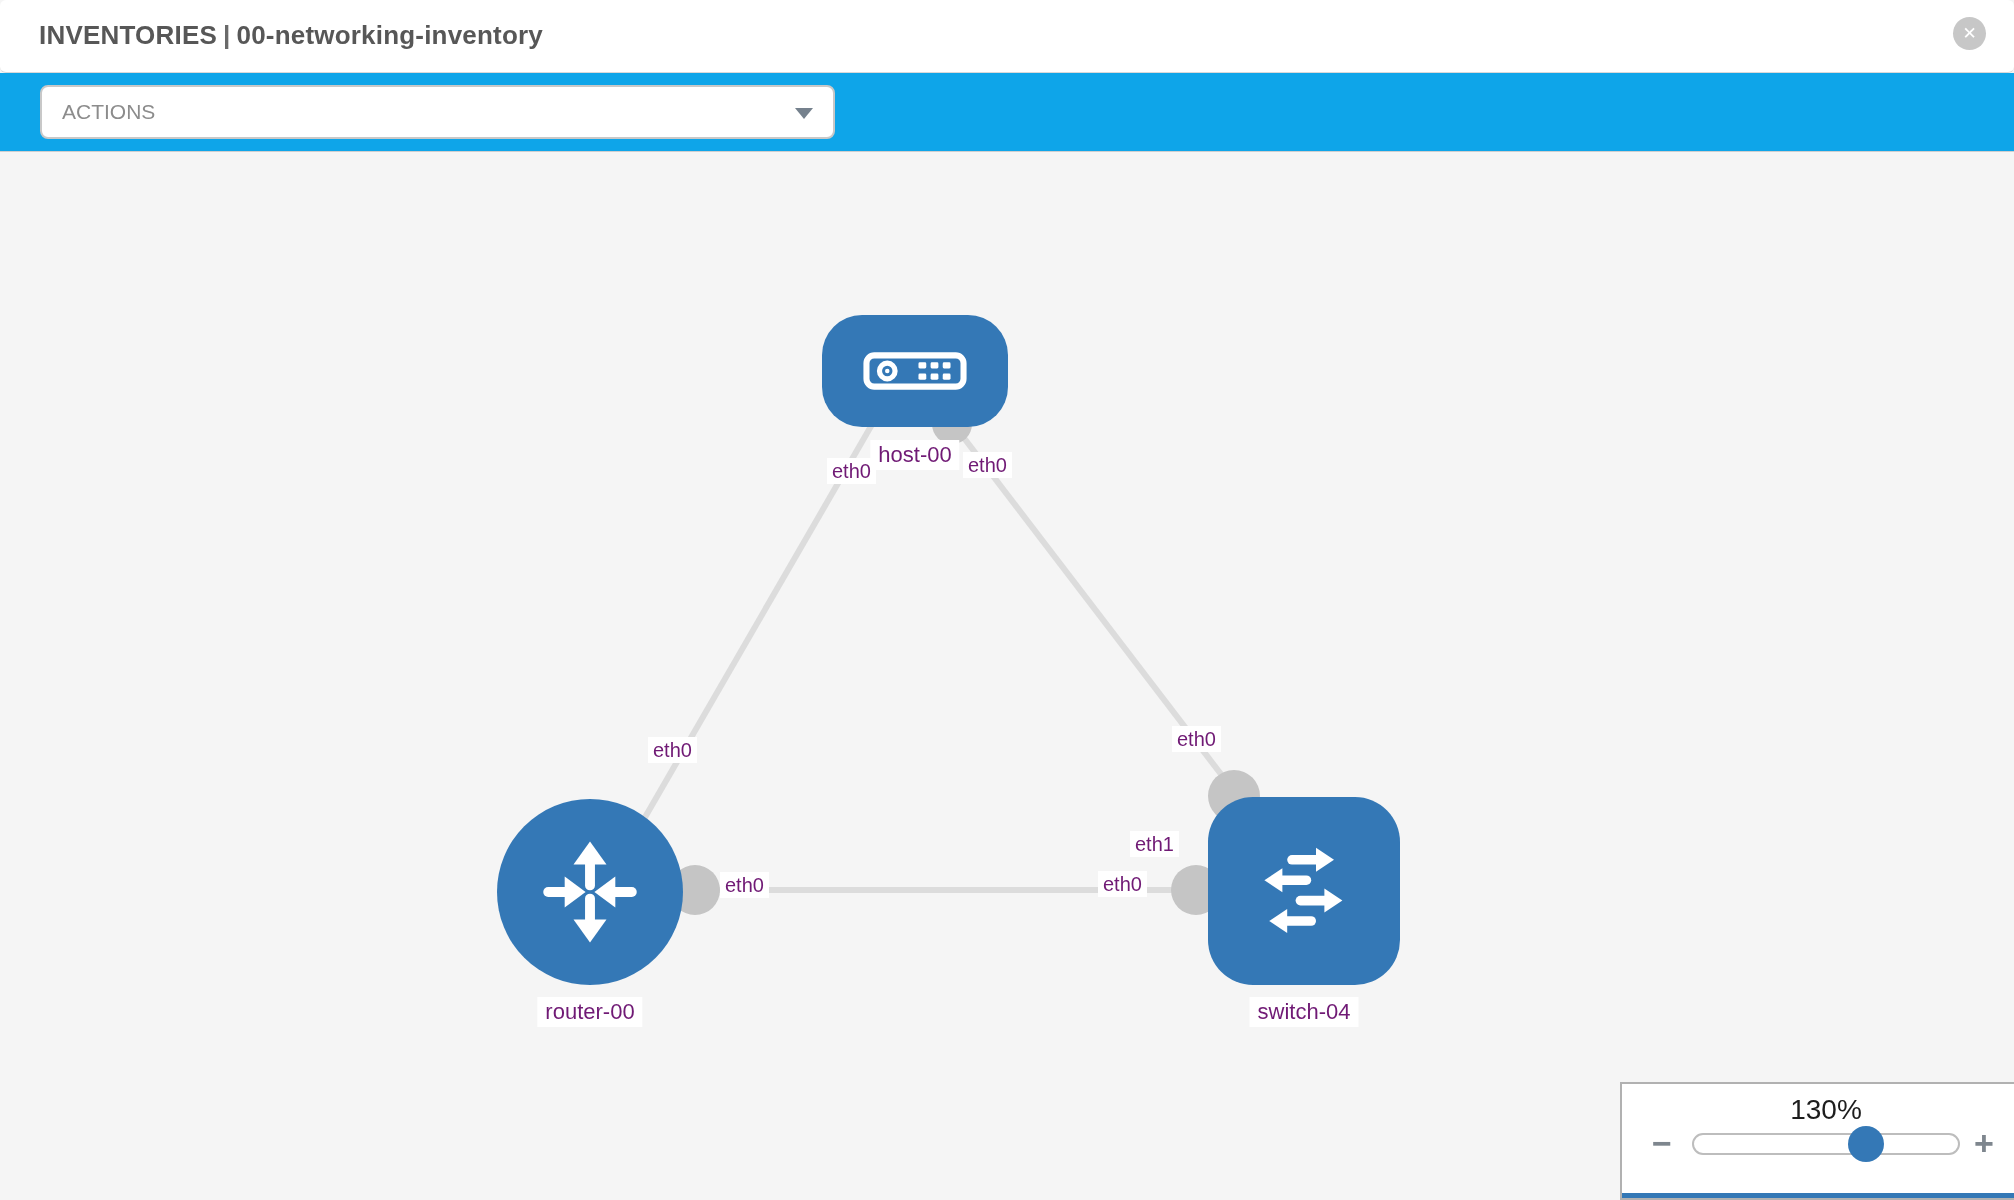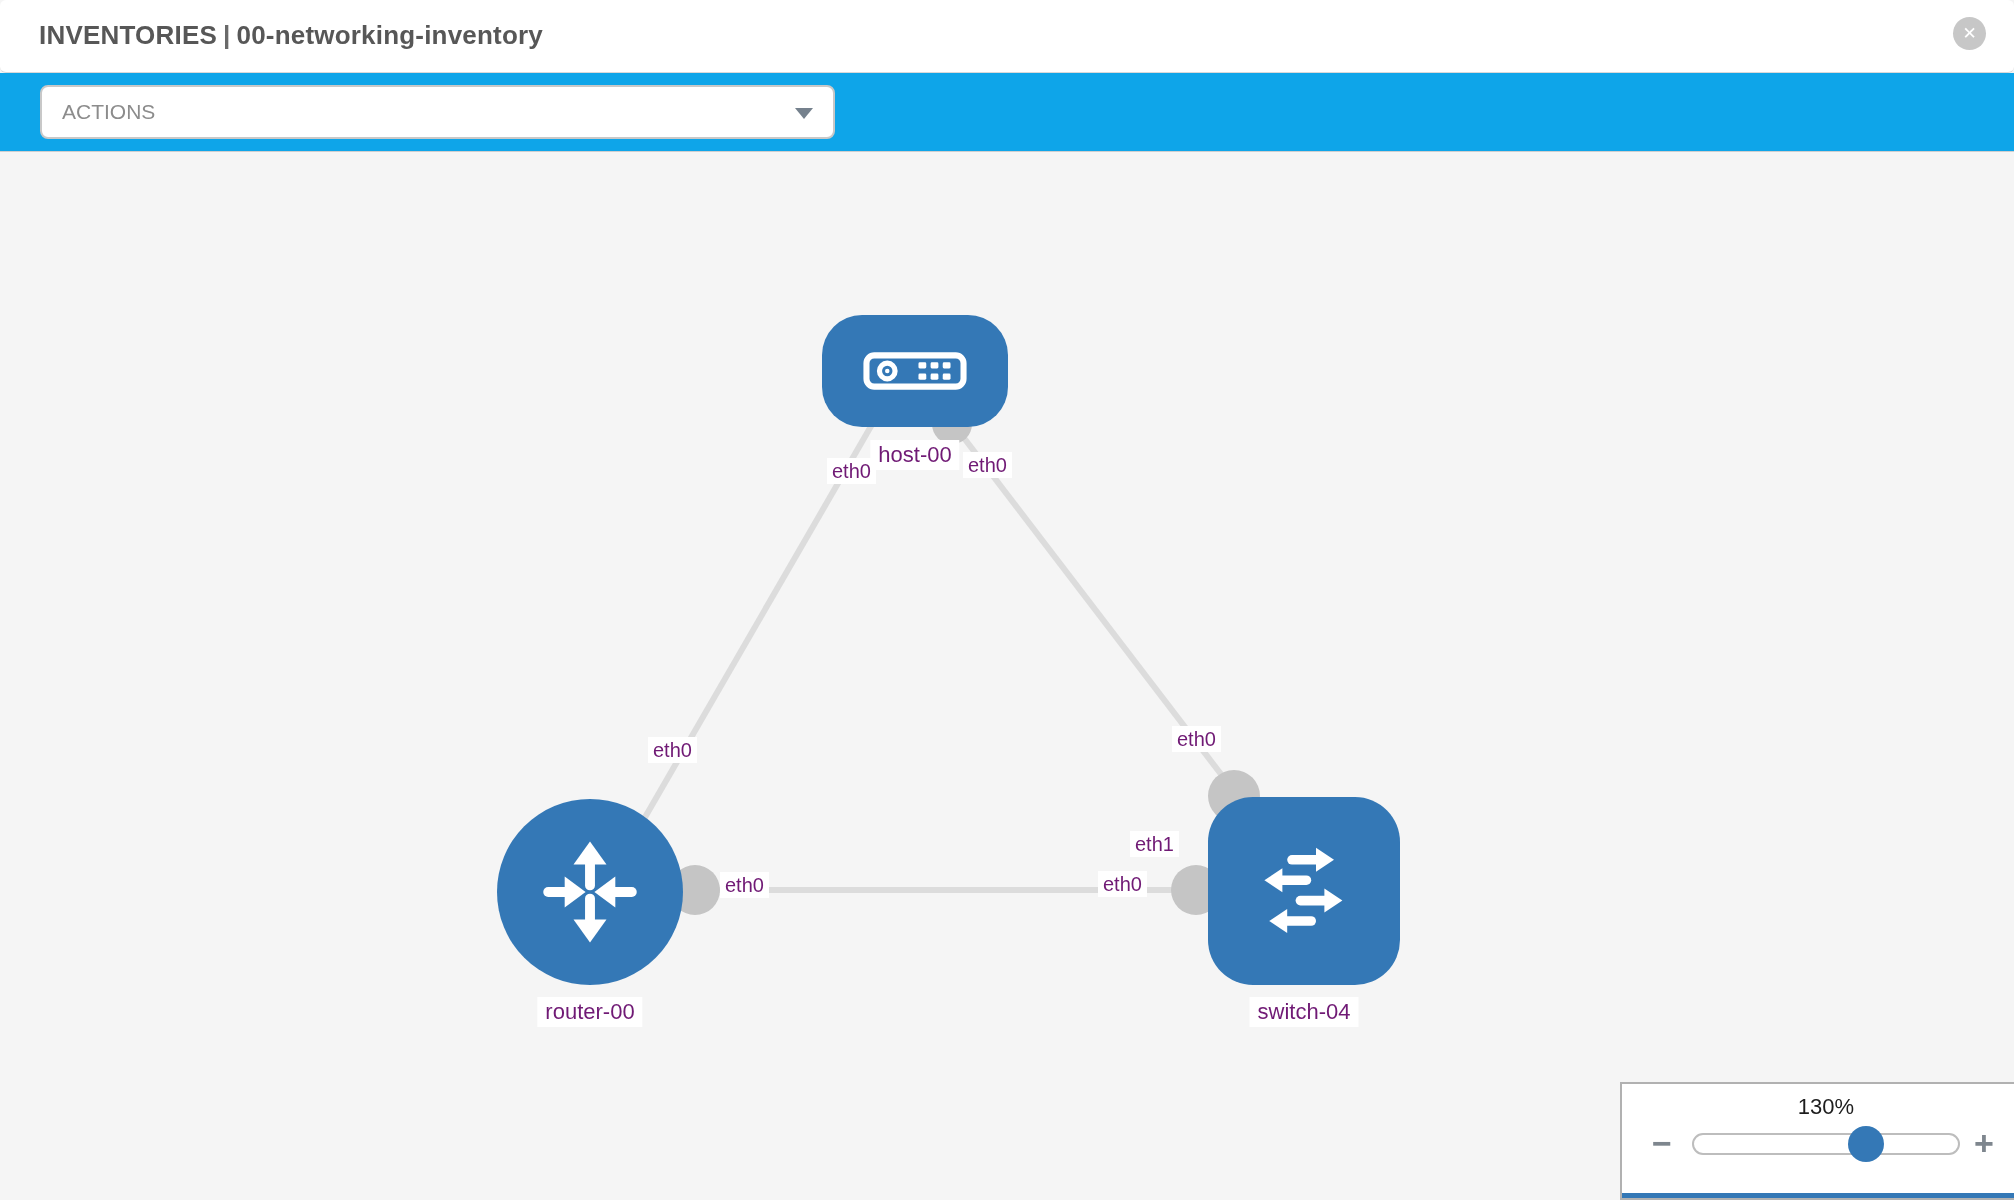--- a/index.html
+++ b/index.html
@@ -62,21 +62,21 @@
   }
   .node-label{font-size:22px;padding:3px 8px;transform:translateX(-50%);}
   .if-label{font-size:20px;padding:2px 5px;}
   
   .zoom-panel{
     position:absolute;left:1620px;top:930px;width:400px;height:118px;background:#ffffff;
     border:2px solid #b1b1b1;box-sizing:border-box;
   }
   .zoom-level{
     position:absolute;left:70px;top:10px;width:268px;text-align:center;
-    font-size:22px;color:#1d1d1d;
+    font-size:28px;color:#1d1d1d;
   }
   .zoom-minus,.zoom-plus{
     position:absolute;top:40px;font-size:34px;font-weight:700;color:#7e868e;cursor:pointer;
     user-select:none;
   }
   .zoom-minus{left:30px;}
   .zoom-plus{left:352px;}
   .zoom-track{
     position:absolute;left:70px;top:49px;width:268px;height:22px;background:#ffffff;
     border:2px solid #bdbdbd;border-radius:13px;box-sizing:border-box;cursor:pointer;

